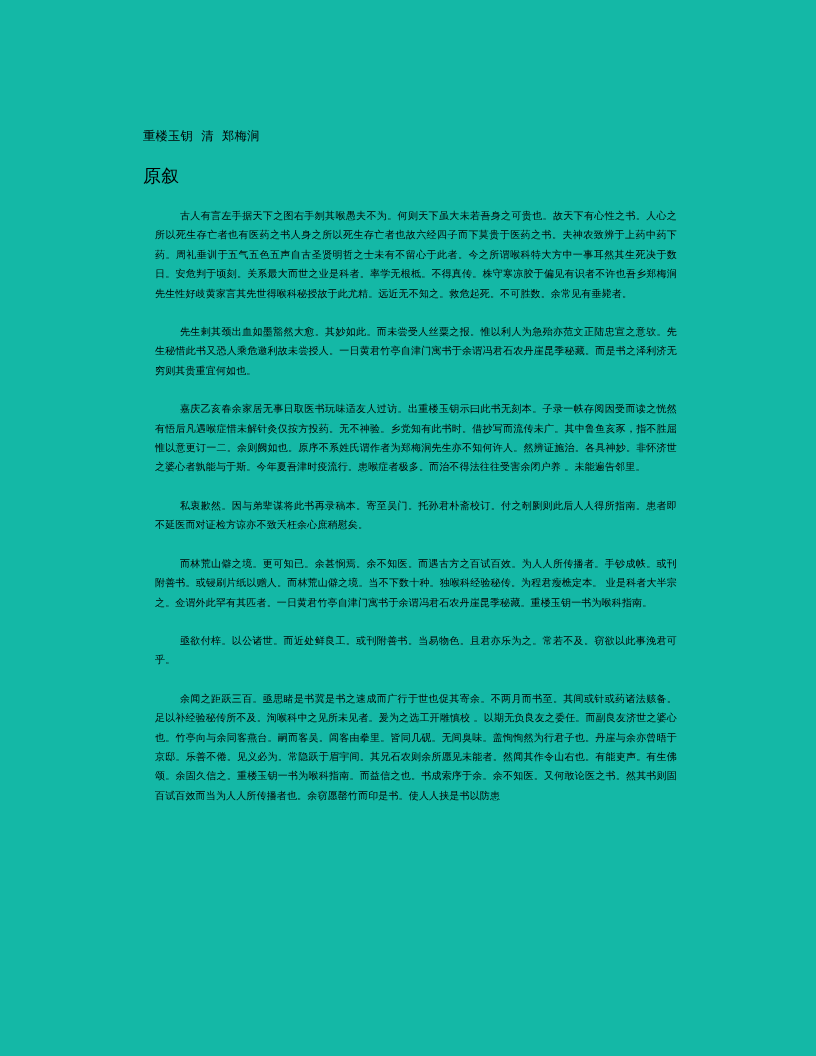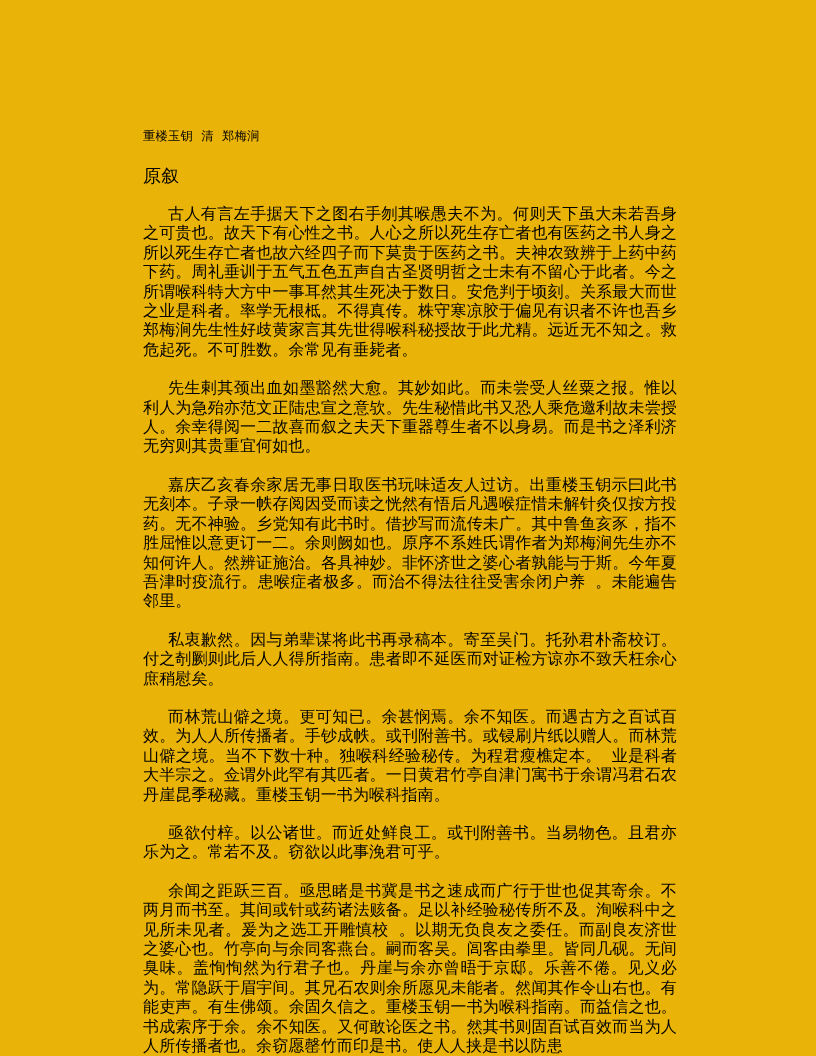--- a/index.html
+++ b/index.html
@@ -11,21 +11,21 @@
     width: 816px;
     height: 1056px;
     font-family: "DejaVu Serif", "Liberation Serif", serif;
     color: #000000;
     overflow: hidden;
   }
   .page {
     position: relative;
     width: 816px;
     height: 1056px;
-    background: #eab308;
+    background: #14b8a6;
     box-sizing: border-box;
     padding: 0;
   }
   .content {
     position: absolute;
     left: 143px;
     top: 126px;
     width: 534px;
   }
   .doc-title {
@@ -35,29 +35,28 @@
     letter-spacing: 0.2px;
     white-space: pre;
   }
   .section-head {
     font-size: 18px;
     line-height: 20px;
     margin: 0 0 20px 0;
     letter-spacing: 0.2px;
   }
   p.para {
-    font-size: 16px;
+    font-size: 10px;
     line-height: 19.4px;
-    margin: 0 0 19px 0;
+    margin: 0 0 19px 12px;
     text-align: justify;
     text-justify: inter-character;
     text-indent: 25px;
     letter-spacing: 0.15px;
     word-break: break-all;
-    font-family: Liberation Mono, monospace;
   }
   p.signature {
     font-size: 12.3px;
     line-height: 19.4px;
     margin: 0 0 19px 0;
     text-indent: 12px;
     letter-spacing: 0.15px;
     white-space: pre;
   }
   p.para:last-child {
@@ -68,21 +67,21 @@
 <body>
 
 <div class="page">
   <div class="content">
 
     <div class="doc-title">重楼玉钥  清  郑梅涧</div>
 
     <div class="section-head">原叙</div>
 
     <p class="para">古人有言左手据天下之图右手刎其喉愚夫不为。何则天下虽大未若吾身之可贵也。故天下有心性之书。人心之所以死生存亡者也有医药之书人身之所以死生存亡者也故六经四子而下莫贵于医药之书。夫神农致辨于上药中药下药。周礼垂训于五气五色五声自古圣贤明哲之士未有不留心于此者。今之所谓喉科特大方中一事耳然其生死决于数日。安危判于顷刻。关系最大而世之业是科者。率学无根柢。不得真传。株守寒凉胶于偏见有识者不许也吾乡郑梅涧先生性好歧黄家言其先世得喉科秘授故于此尤精。远近无不知之。救危起死。不可胜数。余常见有垂毙者。</p>
-    <p class="para">先生剌其颈出血如墨豁然大愈。其妙如此。而未尝受人丝粟之报。惟以利人为急殆亦范文正陆忠宣之意欤。先生秘惜此书又恐人乘危邀利故未尝授人。余幸得阅一二故喜而叙之夫天下重器尊生者不以身易。而是书之泽利济无穷则其贵重宜何如也。</p>
+    <p class="para">先生剌其颈出血如墨豁然大愈。其妙如此。而未尝受人丝粟之报。惟以利人为急殆亦范文正陆忠宣之意欤。先生秘惜此书又恐人乘危邀利故未尝授人。一日黄君竹亭自津门寓书于余谓冯君石农丹崖昆季秘藏。而是书之泽利济无穷则其贵重宜何如也。</p>
     <p class="para">嘉庆乙亥春余家居无事日取医书玩味适友人过访。出重楼玉钥示曰此书无刻本。子录一帙存阅因受而读之恍然有悟后凡遇喉症惜未解针灸仅按方投药。无不神验。乡党知有此书时。借抄写而流传未广。其中鲁鱼亥豕，指不胜屈惟以意更订一二。余则阙如也。原序不系姓氏谓作者为郑梅涧先生亦不知何许人。然辨证施治。各具神妙。非怀济世之婆心者孰能与于斯。今年夏吾津时疫流行。患喉症者极多。而治不得法往往受害余闭户养 。未能遍告邻里。</p>
     <p class="para">私衷歉然。因与弟辈谋将此书再录稿本。寄至吴门。托孙君朴斋校订。付之剞劂则此后人人得所指南。患者即不延医而对证检方谅亦不致夭枉余心庶稍慰矣。</p>
 
 
     <p class="para">而林荒山僻之境。更可知已。余甚悯焉。余不知医。而遇古方之百试百效。为人人所传播者。手钞成帙。或刊附善书。或锓刷片纸以赠人。而林荒山僻之境。当不下数十种。独喉科经验秘传。为程君瘦樵定本。 业是科者大半宗之。佥谓外此罕有其匹者。一日黄君竹亭自津门寓书于余谓冯君石农丹崖昆季秘藏。重楼玉钥一书为喉科指南。</p>
     <p class="para">亟欲付梓。以公诸世。而近处鲜良工。或刊附善书。当易物色。且君亦乐为之。常若不及。窃欲以此事浼君可乎。</p>
     <p class="para">余闻之距跃三百。亟思睹是书冀是书之速成而广行于世也促其寄余。不两月而书至。其间或针或药诸法赅备。足以补经验秘传所不及。洵喉科中之见所未见者。爰为之选工开雕慎校 。以期无负良友之委任。而副良友济世之婆心也。竹亭向与余同客燕台。嗣而客吴。闾客由拳里。皆同几砚。无间臭味。盖恂恂然为行君子也。丹崖与余亦曾晤于京邸。乐善不倦。见义必为。常隐跃于眉宇间。其兄石农则余所愿见未能者。然闻其作令山右也。有能吏声。有生佛颂。余固久信之。重楼玉钥一书为喉科指南。而益信之也。书成索序于余。余不知医。又何敢论医之书。然其书则固百试百效而当为人人所传播者也。余窃愿罄竹而印是书。使人人挟是书以防患</p>
 
   </div>
 </div>

